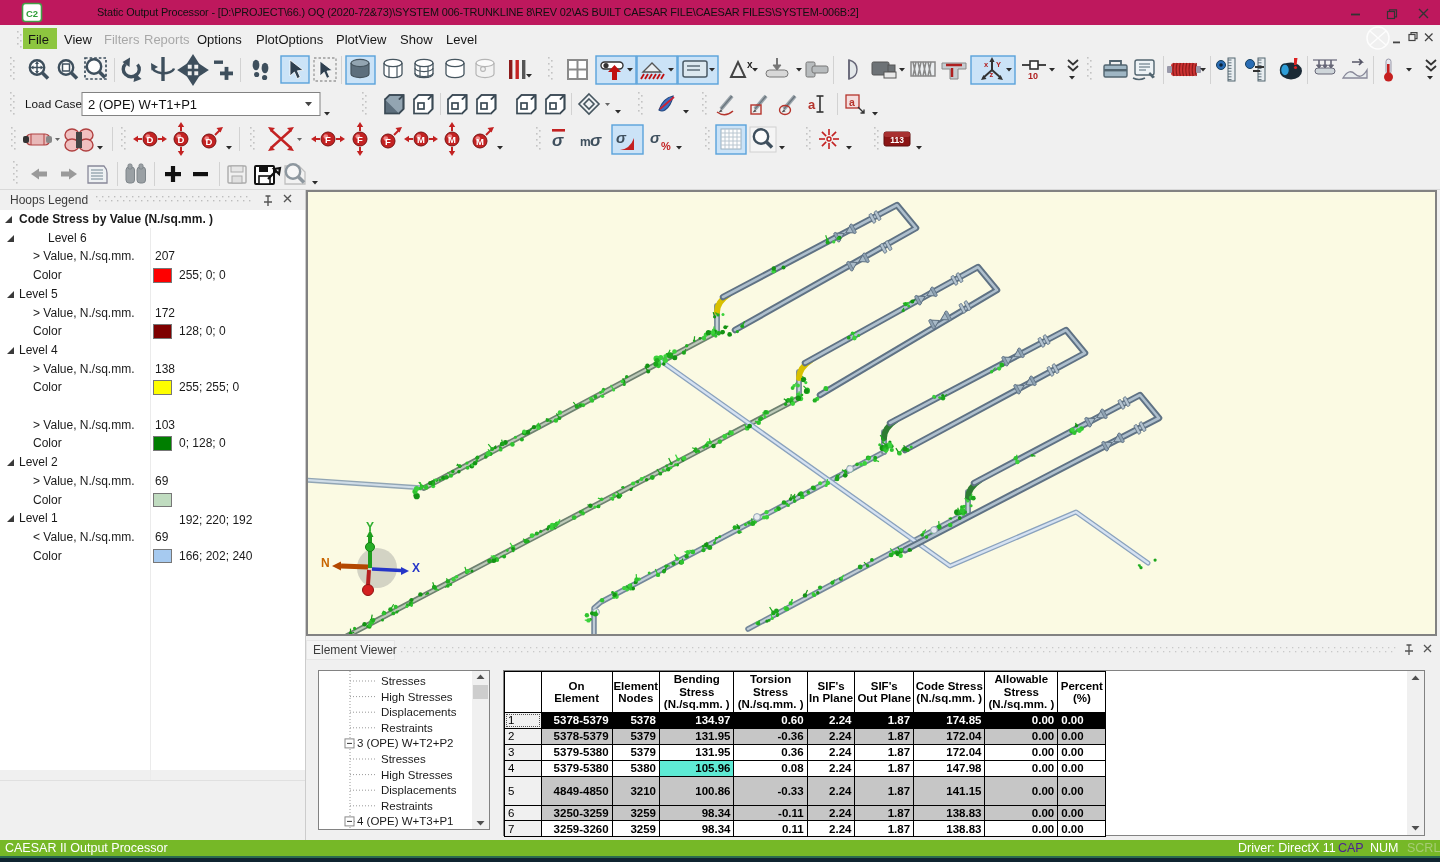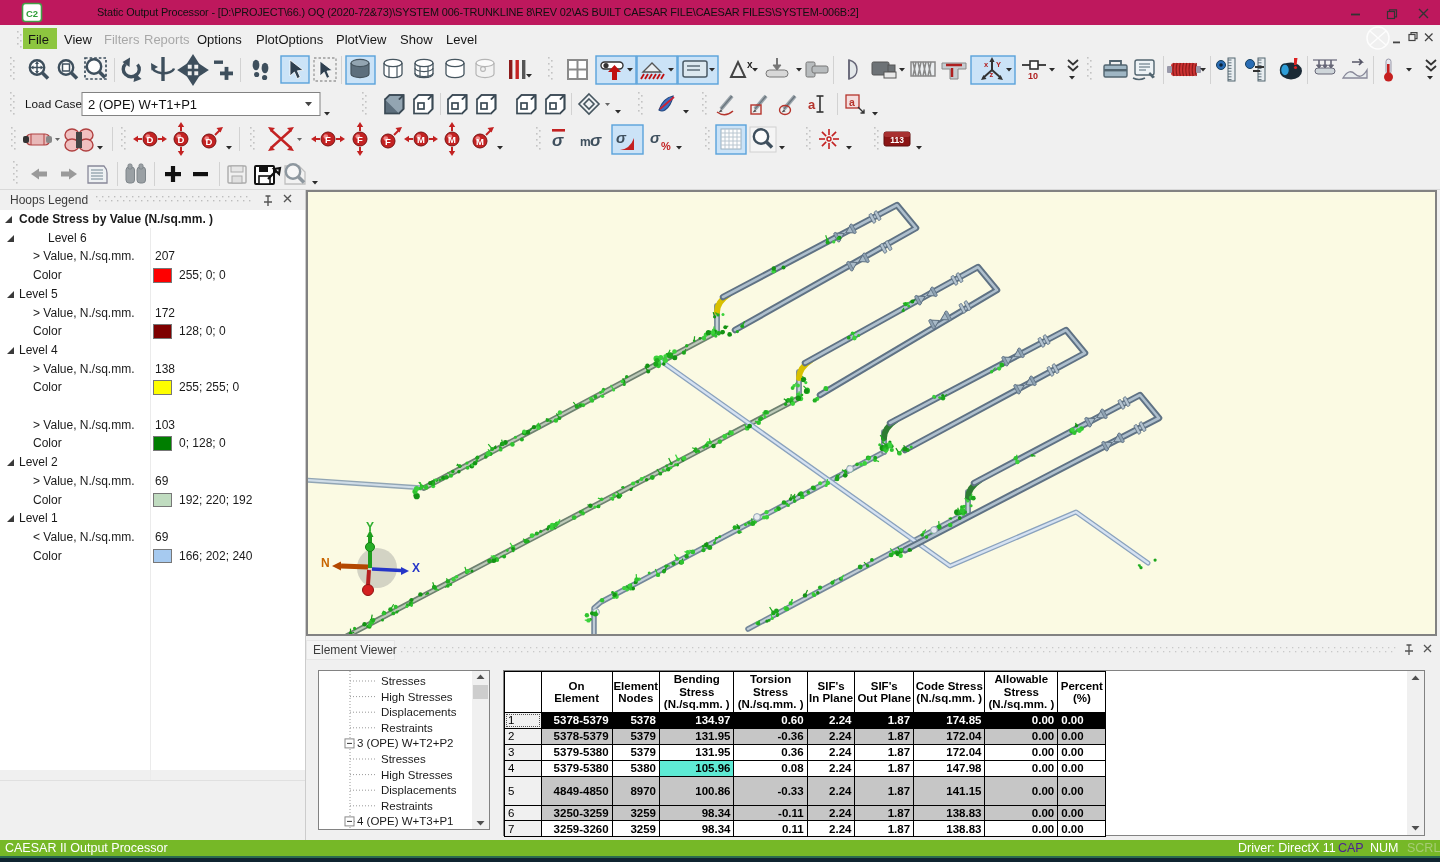--- a/index.html
+++ b/index.html
@@ -901,21 +901,21 @@
           </svg>
           <span class="abs" style="left:19px;">Level 2</span>
         </div>
         <div class="lrow" style="top:261.8px;">
           <span class="abs" style="left:33px;">&gt; Value, N./sq.mm.</span>
           <span class="abs" style="left:155px;">69</span>
         </div>
         <div class="lrow" style="top:280.5px;">
           <span class="abs" style="left:33px;">Color</span>
           <div class="abs" style="left:153px;top:2px;width:19px;height:14.5px;background:#c0dcc0;border:1px solid #777;"></div>
-          <span class="abs" style="left:179px;">192; 220; 192</span>
+          <span class="abs" style="left:179px;margin-top:20px;">192; 220; 192</span>
         </div>
         <div class="lrow" style="top:299.2px;">
           <svg class="abs" style="left:6px;top:5px" width="10" height="10">
             <path d="M8 1 v7 h-7 z" fill="#3a3a3a"></path>
           </svg>
           <span class="abs" style="left:19px;">Level 1</span>
         </div>
         <div class="lrow" style="top:317.9px;">
           <span class="abs" style="left:33px;">&lt; Value, N./sq.mm.</span>
           <span class="abs" style="left:155px;">69</span>
@@ -2195,21 +2195,21 @@
               <td style="width:73.2px;border:1px solid #000;background:#ffffff;color:#000;font-size:11.5px;font-weight:bold;text-align:right;padding:0 3px;">0.08</td>
               <td style="width:47.8px;border:1px solid #000;background:#ffffff;color:#000;font-size:11.5px;font-weight:bold;text-align:right;padding:0 3px;">2.24</td>
               <td style="width:58.6px;border:1px solid #000;background:#ffffff;color:#000;font-size:11.5px;font-weight:bold;text-align:right;padding:0 3px;">1.87</td>
               <td style="width:71.4px;border:1px solid #000;background:#ffffff;color:#000;font-size:11.5px;font-weight:bold;text-align:right;padding:0 3px;">147.98</td>
               <td style="width:72.8px;border:1px solid #000;background:#ffffff;color:#000;font-size:11.5px;font-weight:bold;text-align:right;padding:0 3px;">0.00</td>
               <td style="width:48.2px;border:1px solid #000;background:#ffffff;color:#000;font-size:11.5px;font-weight:bold;text-align:left;padding:0 3px;">0.00</td>
             </tr>
             <tr style="height:15.9px;">
               <td style="width:36.6px;border:1px solid #000;background:#f0f0f0;color:#000;font-size:11.5px;padding:0 3px;">5</td>
               <td style="width:71px;border:1px solid #000;background:#c6c6c6;color:#000;font-size:11.5px;font-weight:bold;text-align:right;padding:0 3px;">4849-4850</td>
-              <td style="width:47.4px;border:1px solid #000;background:#c6c6c6;color:#000;font-size:11.5px;font-weight:bold;text-align:right;padding:0 3px;">8970</td>
+              <td style="width:47.4px;border:1px solid #000;background:#c6c6c6;color:#000;font-size:11.5px;font-weight:bold;text-align:right;padding:0 3px;">3210</td>
               <td style="width:74.5px;border:1px solid #000;background:#c6c6c6;color:#000;font-size:11.5px;font-weight:bold;text-align:right;padding:0 3px;">100.86</td>
               <td style="width:73.2px;border:1px solid #000;background:#c6c6c6;color:#000;font-size:11.5px;font-weight:bold;text-align:right;padding:8px 3px;">-0.33</td>
               <td style="width:47.8px;border:1px solid #000;background:#c6c6c6;color:#000;font-size:11.5px;font-weight:bold;text-align:right;padding:0 3px;">2.24</td>
               <td style="width:58.6px;border:1px solid #000;background:#c6c6c6;color:#000;font-size:11.5px;font-weight:bold;text-align:right;padding:0 3px;">1.87</td>
               <td style="width:71.4px;border:1px solid #000;background:#c6c6c6;color:#000;font-size:11.5px;font-weight:bold;text-align:right;padding:0 3px;">141.15</td>
               <td style="width:72.8px;border:1px solid #000;background:#c6c6c6;color:#000;font-size:11.5px;font-weight:bold;text-align:right;padding:0 3px;">0.00</td>
               <td style="width:48.2px;border:1px solid #000;background:#c6c6c6;color:#000;font-size:11.5px;font-weight:bold;text-align:left;padding:0 3px;">0.00</td>
             </tr>
             <tr style="height:15.9px;">
               <td style="width:36.6px;border:1px solid #000;background:#f0f0f0;color:#000;font-size:11.5px;padding:0 3px;">6</td>

